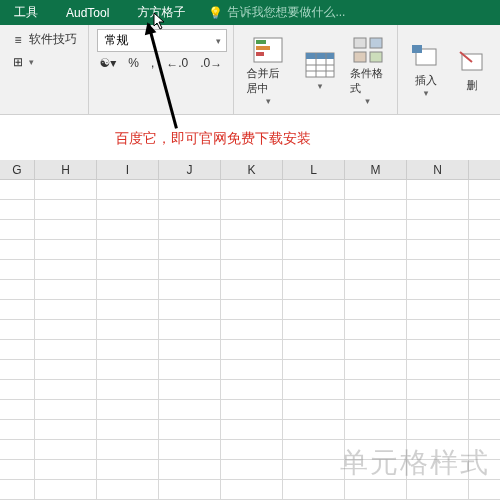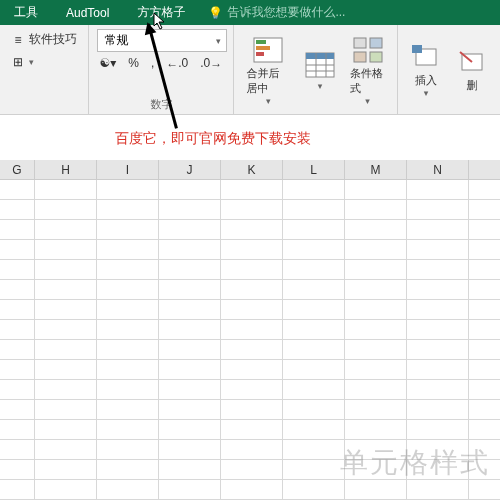--- a/index.html
+++ b/index.html
@@ -66,21 +66,20 @@
         <span class="chev">▾</span>
       </div>
       <div class="num-icons">
         <span class="small-btn">☯▾</span>
         <span class="small-btn">%</span>
         <span class="small-btn">,</span>
         <span class="small-btn">←.0</span>
         <span class="small-btn">.0→</span>
       </div>
     </div>
-    <div class="group-label">数字</div>
   </div>
 
   <div class="group" style="width:185px">
     <div class="btn-row" style="height:100%">
       <div class="big-btn">
         <svg class="big-icon" viewBox="0 0 32 28">
             <rect x="2" y="2" width="28" height="24" fill="#fff" stroke="#888"></rect>
             <rect x="4" y="4" width="10" height="4" fill="#4f9e4f"></rect>
             <rect x="4" y="10" width="14" height="4" fill="#d98c3c"></rect>
             <rect x="4" y="16" width="8" height="4" fill="#c94f4f"></rect>

